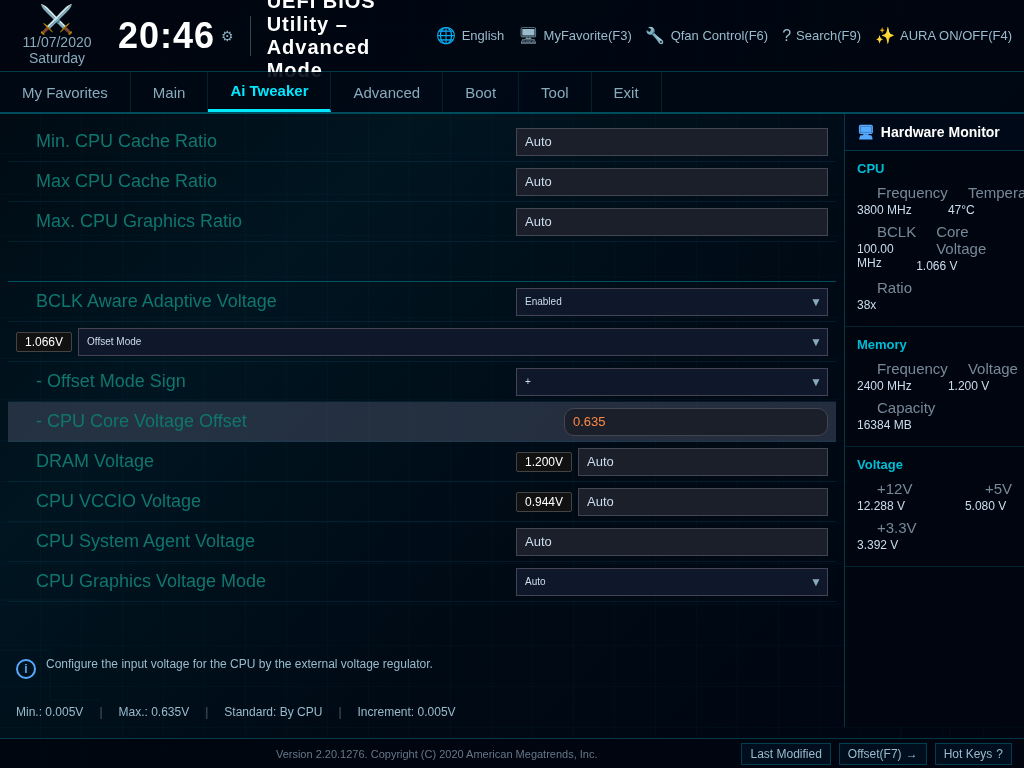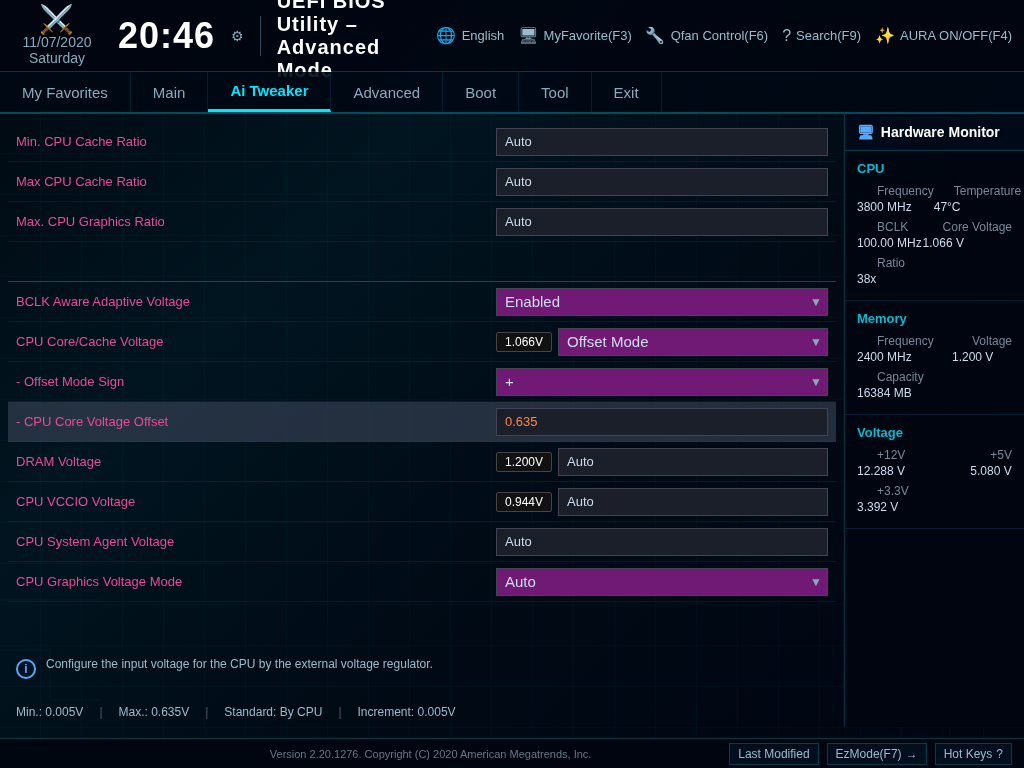--- a/index.html
+++ b/index.html
@@ -72,21 +72,21 @@
       line-height: 1;
     }
     .logo-date {
       font-size: 14px;
       color: #8ab;
       text-align: center;
     }
     .clock-area {
       display: flex;
       align-items: center;
-      gap: 16px;
+      gap: 6px;
     }
     .clock-time {
       font-size: 36px;
       font-weight: bold;
       color: #fff;
       letter-spacing: 1px;
     }
     .clock-gear {
       font-size: 14px;
       color: #8ab;
@@ -176,30 +176,32 @@
 
     .setting-row {
       display: flex;
       align-items: center;
       min-height: 40px;
       padding: 2px 8px;
       border-bottom: 1px solid rgba(0,100,130,0.2);
     }
     .setting-row.highlighted {
       background: rgba(60,70,90,0.6);
+      gap: 48px;
     }
     .setting-row.separator {
       border-bottom: 1px solid rgba(0,180,200,0.4);
       height: 12px;
     }
 
     .setting-label {
-      font-size: 13px;
-      color: #ec4899;
+      font-size: 18px;
+      color: #0f766e;
       flex: 0 0 480px;
+      margin-left: 20px;
     }
     .setting-value-badge {
       background: #111;
       color: #fff;
       font-size: 12px;
       padding: 2px 8px;
       margin-right: 6px;
       border: 1px solid #444;
       border-radius: 2px;
     }
@@ -208,34 +210,35 @@
       height: 28px;
       background: #1a1f2a;
       border: 1px solid #445;
       color: #cde;
       font-size: 13px;
       padding: 0 8px;
       outline: none;
     }
     .setting-input.red-text {
       color: #f84;
+      border-radius: 10px;
     }
     .select-wrapper {
       flex: 1;
       position: relative;
       display: flex;
       align-items: center;
     }
     .select-wrapper select {
       width: 100%;
       height: 28px;
-      background: #701a75;
+      background: #0f172a;
       border: 1px solid #445;
       color: #cde;
-      font-size: 15px;
+      font-size: 10px;
       padding: 0 24px 0 8px;
       outline: none;
       appearance: none;
       cursor: pointer;
     }
     .select-arrow {
       position: absolute;
       right: 6px;
       color: #8ab;
       pointer-events: none;
@@ -322,21 +325,21 @@
       display: flex;
       justify-content: space-between;
       margin-bottom: 6px;
     }
     .hw-col {
       display: flex;
       flex-direction: column;
       gap: 2px;
     }
     .hw-label {
-      font-size: 12px;
+      font-size: 15px;
       color: #789;
       padding-left: 20px;
     }
     .hw-value {
       font-size: 12px;
       color: #cde;
     }
 
     
     .bottom-bar {
@@ -477,21 +480,20 @@
             <select>
               <option>Auto</option>
               <option selected="">Enabled</option>
               <option>Disabled</option>
             </select>
             <span class="select-arrow">▼</span>
           </div>
         </div>
 
         <div class="setting-row">
-          <div class="setting-label">CPU Core/Cache Voltage</div>
           <span class="setting-value-badge">1.066V</span>
           <div class="select-wrapper">
             <select>
               <option>Auto</option>
               <option selected="">Offset Mode</option>
               <option>Manual Mode</option>
             </select>
             <span class="select-arrow">▼</span>
           </div>
         </div>
@@ -639,21 +641,21 @@
   </div>
 
   <div class="bottom-bar">
     <div class="bottom-left"></div>
     <div class="bottom-text">Version 2.20.1276. Copyright (C) 2020 American Megatrends, Inc.</div>
     <div class="bottom-actions">
       <div class="bottom-btn">
         <span>Last Modified</span>
       </div>
       <div class="bottom-btn">
-        <span>EzMode(F7)</span>
+        <span>Offset(F7)</span>
         <span>→</span>
       </div>
       <div class="bottom-btn">
         <span>Hot Keys</span>
         <span>?</span>
       </div>
     </div>
   </div>
 </div>
 

